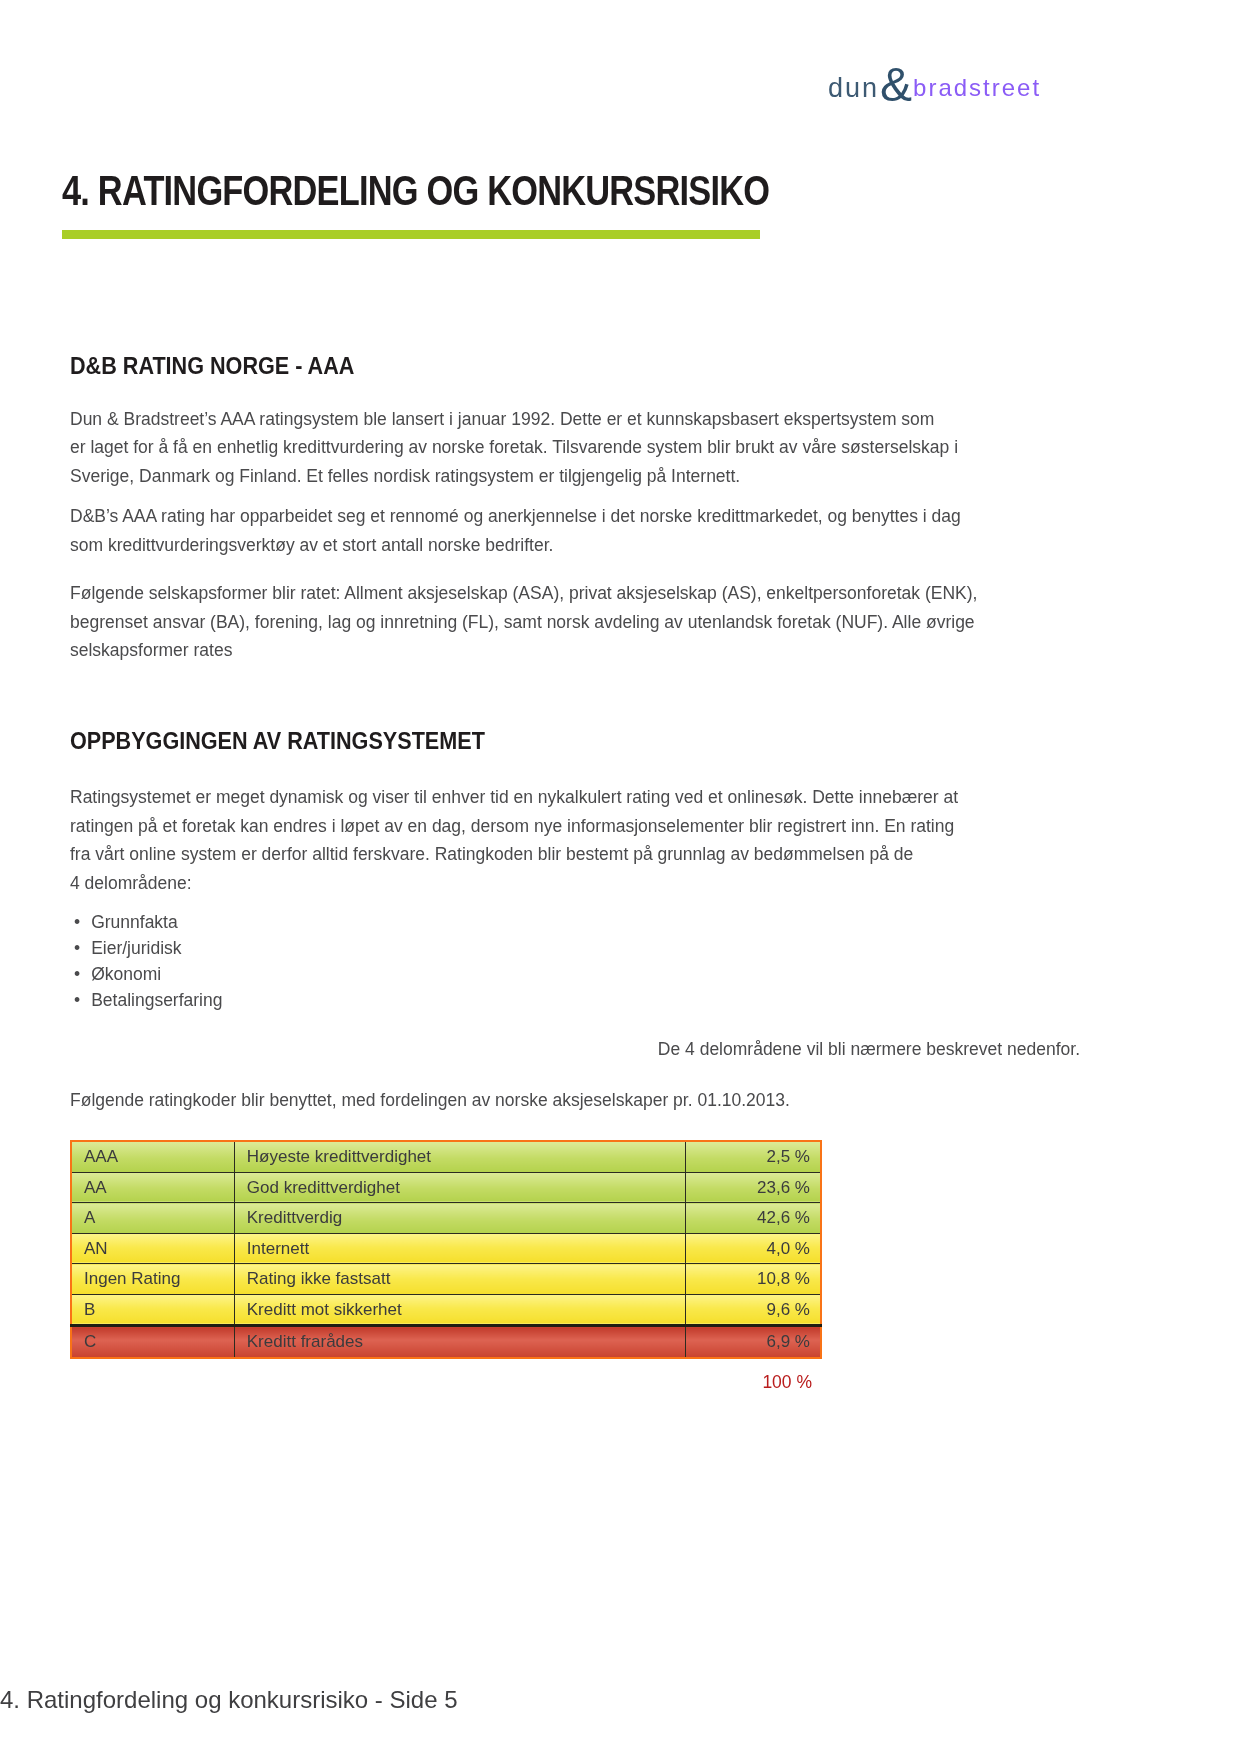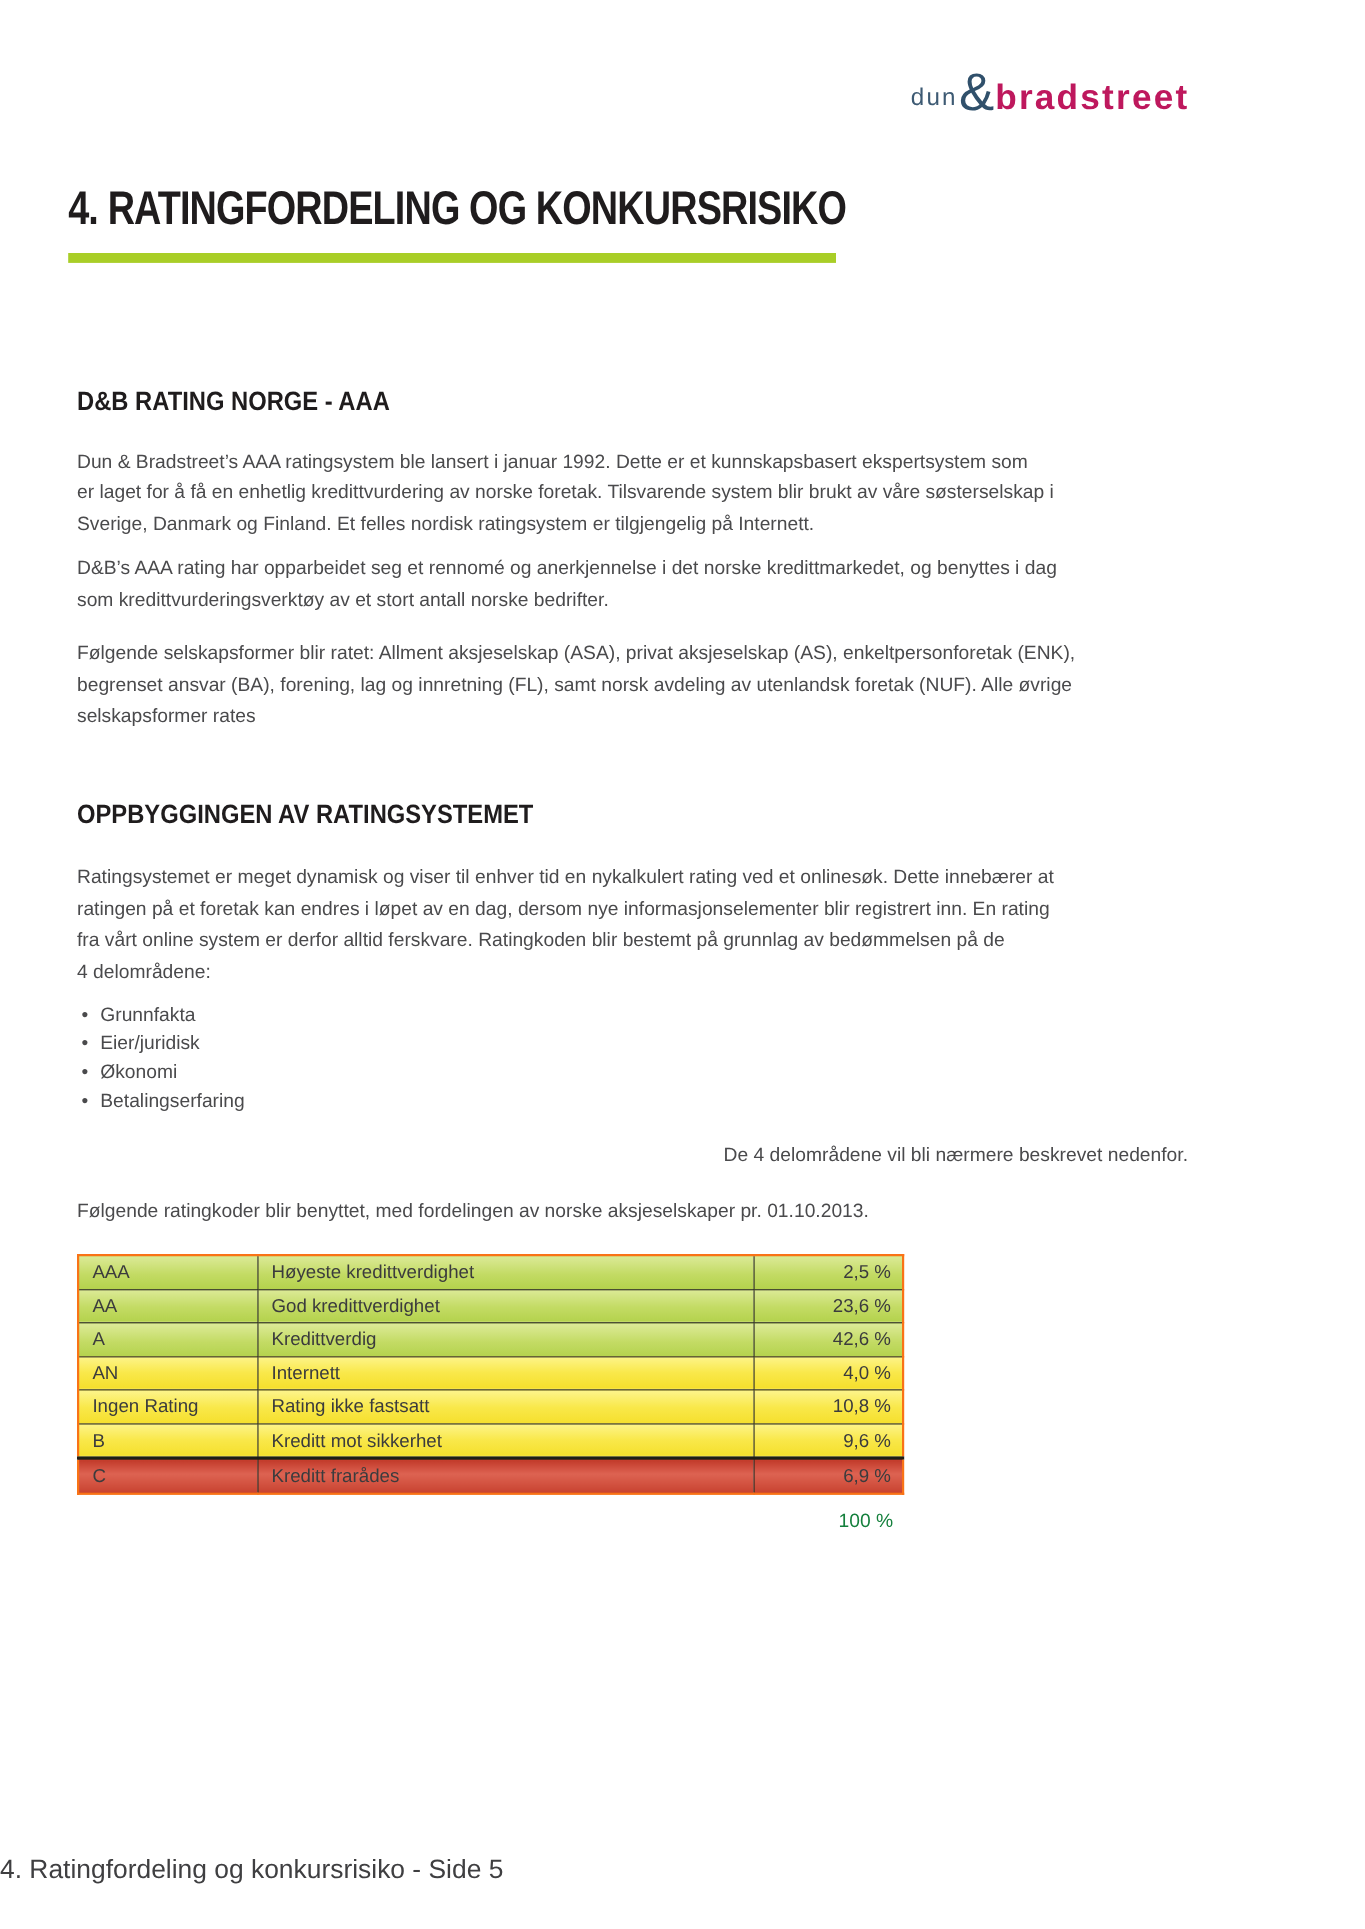--- a/index.html
+++ b/index.html
@@ -5,23 +5,23 @@
   * { margin:0; padding:0; box-sizing:border-box; }
   html,body { background:#e8e8e8; }
   .page {
     width:1241px; height:1754px; background:#ffffff; position:relative;
     margin:0 auto; font-family:"Liberation Sans", "DejaVu Sans", sans-serif;
     overflow:hidden;
   }
 
   
   .logo { position:absolute; top:64px; left:828px; display:flex; align-items:center; white-space:nowrap; }
-  .logo .dun  { font-size:22px; font-weight:500; color:#3d5a73; letter-spacing:2px; }
+  .logo .dun  { font-size:27px; font-weight:500; color:#3d5a73; letter-spacing:2px; }
   .logo .amp  { font-size:48px; font-weight:400; color:#30506b; line-height:1; margin:0 1px; position:relative; top:-3px; }
-  .logo .brad { font-size:32px; font-weight:700; color:#be185d; letter-spacing:2px; }
+  .logo .brad { font-size:24px; font-weight:400; color:#8b5cf6; letter-spacing:2px; }
 
   
   .doc-title {
     position:absolute; top:166px; left:62px; font-size:43px; font-weight:800;
     color:#1f1c1d; letter-spacing:-1px; white-space:nowrap;
     transform:scaleX(0.80); transform-origin:left center;
   }
   .accent-line { position:absolute; top:230px; left:62px; width:698px; height:9px; background:#a9ce27; }
 
   
@@ -48,21 +48,21 @@
     border:1.5px solid #2b2b20; height:27px; font-size:17px; color:#3b3b3d;
     vertical-align:middle; padding-top:1px;
   }
   td.code { width:168px; padding-left:12px; }
   td.desc { width:466px; padding-left:12px; }
   td.pct  { width:140px; text-align:right; padding-right:10px; }
   tr.row-green  td { background:linear-gradient(180deg,#dcea97 0%,#c3db64 55%,#b4d24d 100%); }
   tr.row-yellow td { background:linear-gradient(180deg,#fdf48a 0%,#f9e84a 50%,#f5df2c 100%); }
   tr.row-red    td { background:linear-gradient(180deg,#c13a2a 0%,#dd6352 42%,#c8422f 100%); }
   tr.row-red { border-top:3px solid #1e1e14; }
-  .table-total { width:752px; text-align:right; padding-right:10px; margin-top:9px; font-size:17.5px; color:#15803d; }
+  .table-total { width:752px; text-align:right; padding-right:10px; margin-top:9px; font-size:17.5px; color:#b91c1c; }
 
   
   .footer {
     position:absolute; top:1686px; left:0; width:1068px; text-align:left;
     font-size:24px; color:#3f3f41;
   }
 </style>
 </head>
 <body>
 

